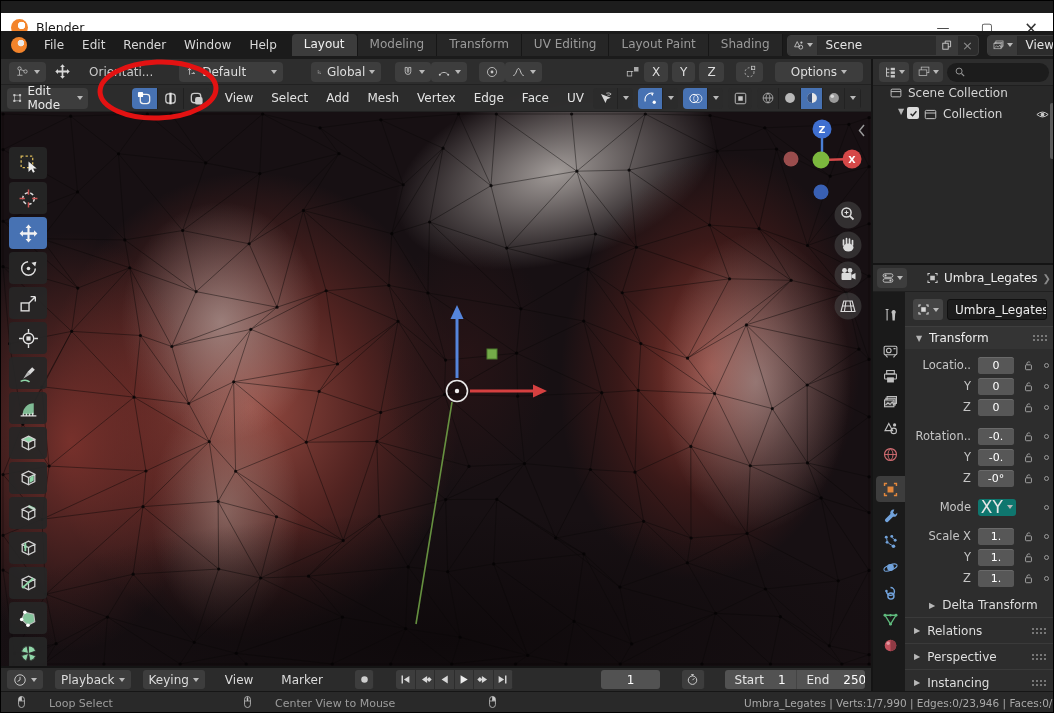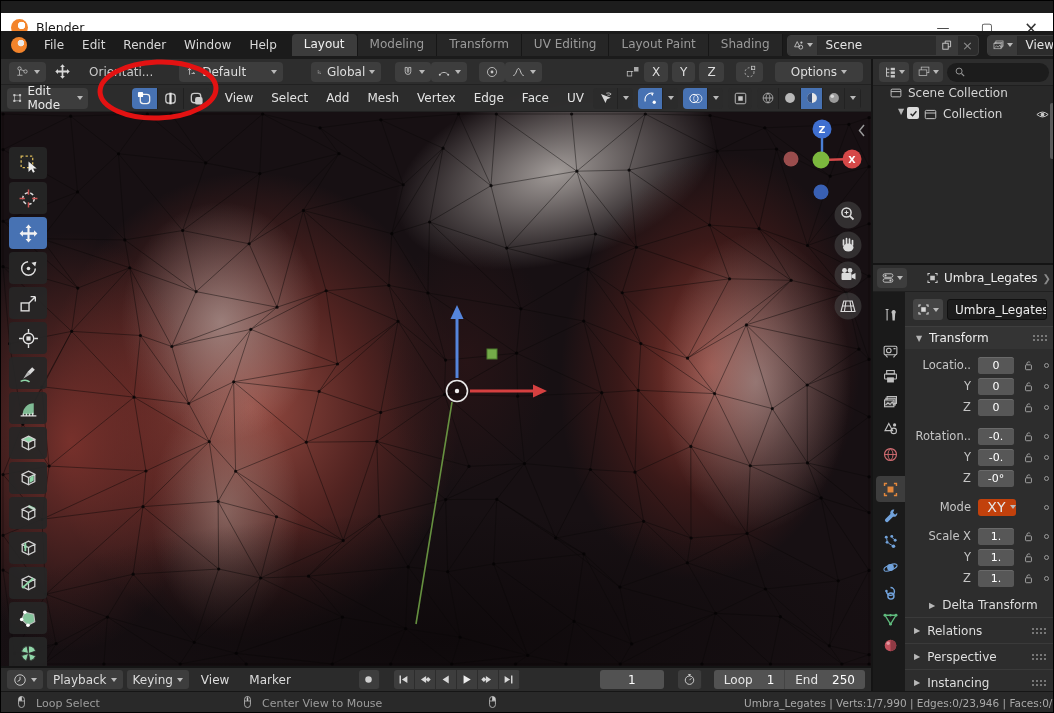--- a/index.html
+++ b/index.html
@@ -108,44 +108,44 @@
               align-items:center;padding:0 7px;color:#ececec;white-space:nowrap;overflow:hidden}
   .panel-hdr{height:23px;display:flex;align-items:center;padding:0 8px;color:#ededed;background:#343434;border-top:1px solid #3e3e3e}
   .grip{width:15px;height:8px;margin-left:auto;opacity:.75;
         background-image:radial-gradient(circle,#909090 1px,transparent 1.3px);background-size:4px 4px}
   .trows{padding:6px 0 4px 0}
   .trow{display:flex;align-items:center;height:20px;margin:0 6px 1px 4px}
   .trow.gap{margin-bottom:9px}
   .tlabel{flex:0 0 62px;text-align:right;margin-right:7px;color:#c5c5c5;font-size:11.5px;white-space:nowrap;overflow:hidden}
   .tfield{width:38px;height:17px;background:#575757;border-top:1px solid #6a6a6a;border-radius:2.5px;
           display:flex;align-items:center;justify-content:center;color:#fff;font-size:11px}
-  .tdrop{width:44px;height:17px;background:#c2410c;border-radius:3px;display:flex;align-items:center;
-         justify-content:flex-end;gap:4px;color:#e6e6e6;font-size:14px}
+  .tdrop{width:44px;height:17px;background:#0f766e;border-radius:3px;display:flex;align-items:center;
+         justify-content:center;gap:4px;color:#e6e6e6;font-size:17px}
   .lockwrap{width:17px;margin-left:7px;display:flex;justify-content:center}
   .dot{width:5px;height:5px;border:1px solid #9a9a9a;border-radius:50%;margin-left:7px;flex:0 0 auto}
   .ppanel{height:26px;display:flex;align-items:center;padding:0 9px;border-top:1px solid #3a3a3a;color:#dedede}
   .ppanel .arrow{font-size:8px;color:#b8b8b8;margin-right:7px}
   .ppanel.indent{padding-left:24px;border-top:none;height:24px;background:transparent}
   
   .timeline{position:absolute;left:0;top:665px;width:870px;height:25px;background:#2b2b2b;
-            border-top:2px solid #141414;display:flex;align-items:center;padding:0 6px;gap:4px}
+            border-top:2px solid #141414;display:flex;align-items:center;padding:0 6px;gap:12px}
   .tl-menu{padding:2px 8px;color:#dcdcdc}
   .tl-btn{height:19px;background:#3d3d3d;border-radius:3px;display:flex;align-items:center;padding:0 6px;gap:4px;color:#dcdcdc}
   .pb-group{display:flex;border-radius:3px;overflow:hidden}
   .pb-btn{width:21px;height:19px;background:#3d3d3d;display:flex;align-items:center;justify-content:center;border-right:1px solid #2d2d2d}
   .pb-btn svg{width:13px;height:13px}
   .frame-field{width:64px;height:19px;background:#525252;border-radius:3px;display:flex;align-items:center;
                justify-content:center;color:#fff}
   .se-group{display:flex;height:19px;border-radius:3px;overflow:hidden}
   .se-cell{background:#525252;display:flex;align-items:center;padding:0 10px;gap:14px;color:#fff;border-right:1px solid #444}
   .se-cell .se-lab{color:#e6e6e6}
   
   .statusbar{position:absolute;left:0;top:690px;width:100%;height:23px;background:#292929;
              border-top:1px solid #161616;color:#9c9c9c;font-size:11px;overflow:hidden}
-  .hint{position:absolute;top:0;height:100%;display:flex;align-items:center;gap:8px;white-space:nowrap}
+  .hint{position:absolute;top:0;height:100%;display:flex;align-items:center;gap:21px;white-space:nowrap}
   .stats{position:absolute;left:743px;top:0;height:100%;display:flex;align-items:center;
          white-space:nowrap;font-size:10.5px;color:#a8a8a8}
 </style>
 </head>
 <body>
 
 <div class="app">
 
   <div class="titlebar">
     <div class="blogo"></div>
@@ -989,21 +989,21 @@
       </div>
     <div class="frame-field" style="margin-left:76px">1</div>
     <div class="pb-btn" style="border-radius:3px;margin-left:10px;width:24px">
       <svg width="13" height="13" viewBox="0 0 20 20">
           <circle cx="10" cy="11" r="6.5" stroke="#cfcfcf" fill="none" stroke-width="1.5"></circle>
           <path d="M8 2.5 h4 M10 2.5 v2 M10 11 l3-3" stroke="#cfcfcf" fill="none" stroke-width="1.5"></path>
         </svg>
     </div>
     <div class="se-group" style="margin-left:8px">
       <div class="se-cell">
-        <span class="se-lab">Loop</span>
+        <span class="se-lab">Start</span>
           <span>1</span>
       </div>
       <div class="se-cell" style="border-right:none">
         <span class="se-lab">End</span>
           <span>250</span>
       </div>
     </div>
   </div>
 
   <div class="statusbar">

